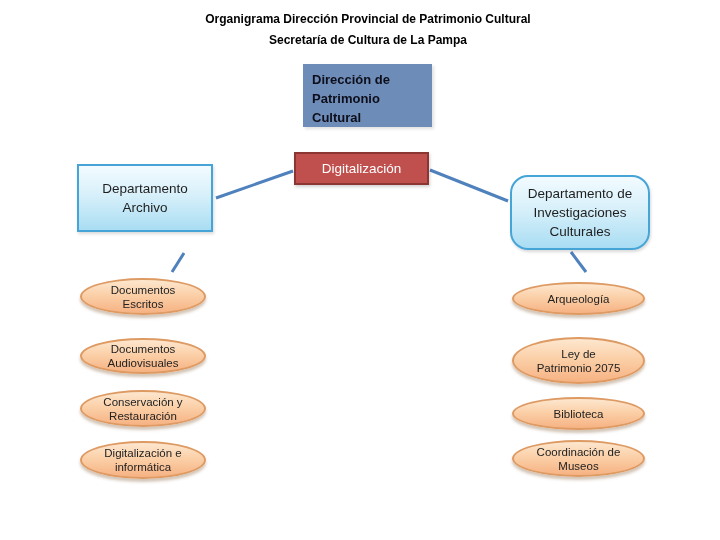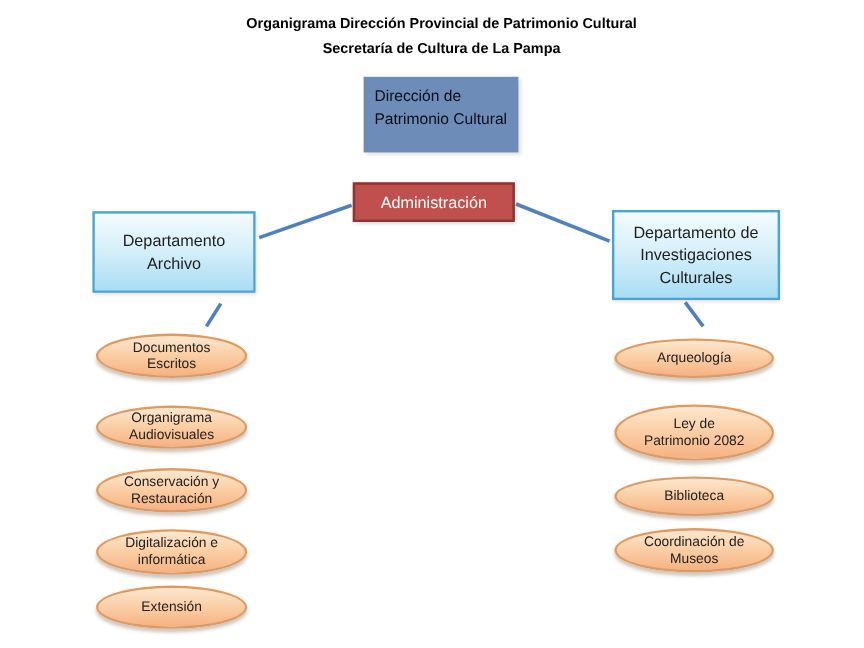--- a/index.html
+++ b/index.html
@@ -20,21 +20,21 @@
     padding-left: 16px;
     font-weight: bold;
     font-size: 12px;
     line-height: 21px;
     color: #000000;
   }
   .node { position: absolute; }
   .direccion-box {
     background: var(--direccion-fill, #6d8cb8);
     color: #0e0e1a;
-    font-weight: normal;
+    font-weight: bold;
     font-size: 13px;
     line-height: 19px;
     text-align: left;
     padding: 6px 6px 0 9px;
     box-shadow: 2px 2px 3px rgba(0,0,0,0.12);
   }
   .admin-box {
     background: var(--admin-fill, #c0504d);
     border: 2px solid var(--admin-border, #8c3634);
     color: var(--admin-text, #ffffff);
@@ -95,30 +95,29 @@
 
   <svg class="connectors" width="720" height="540" viewBox="0 0 720 540">
     <line x1="293" y1="171" x2="216" y2="198"></line>
     <line x1="430" y1="170" x2="508" y2="201"></line>
     <line x1="184" y1="253" x2="172" y2="272"></line>
     <line x1="571" y1="252" x2="586" y2="272"></line>
   </svg>
 
   <div class="node direccion-box" style="left:303px; top:64px; width:129px; height:63px;">Dirección de Patrimonio Cultural</div>
 
-  <div class="node admin-box" style="left:294px; top:152px; width:135px; height:33px;">Administración</div>
+  <div class="node admin-box" style="left:294px; top:152px; width:135px; height:33px;">Digitalización</div>
 
-  <div class="node dept-box" style="left:77px; top:176px; width:136px; height:68px;">Departamento Archivo</div>
+  <div class="node dept-box" style="left:77px; top:164px; width:136px; height:68px;">Departamento Archivo</div>
 
-  <div class="node dept-box" style="left:510px; top:175px; width:140px; height:75px;">Departamento de Investigaciones Culturales</div>
+  <div class="node dept-box" style="left:510px; top:175px; width:140px; height:75px;border-radius:18px;">Departamento de Investigaciones Culturales</div>
 
   <div class="node ellipse col-left" style="left:80px; top:278px; width:126px; height:37px;">Documentos Escritos</div>
-  <div class="node ellipse col-left" style="left:80px; top:338px; width:126px; height:36px;">Organigrama Audiovisuales</div>
+  <div class="node ellipse col-left" style="left:80px; top:338px; width:126px; height:36px;">Documentos Audiovisuales</div>
   <div class="node ellipse col-left" style="left:80px; top:390px; width:126px; height:37px;">Conservación y Restauración</div>
   <div class="node ellipse col-left" style="left:80px; top:441px; width:126px; height:38px;">Digitalización e informática</div>
-  <div class="node ellipse col-left" style="left:80px; top:488px; width:126px; height:36px;">Extensión</div>
 
   <div class="node ellipse col-right" style="left:512px; top:282px; width:133px; height:33px;">Arqueología</div>
-  <div class="node ellipse col-right" style="left:512px; top:337px; width:133px; height:47px;">Ley de Patrimonio 2082</div>
+  <div class="node ellipse col-right" style="left:512px; top:337px; width:133px; height:47px;">Ley de Patrimonio 2075</div>
   <div class="node ellipse col-right" style="left:512px; top:440px; width:133px; height:37px;">Coordinación de Museos</div>
   <div class="node ellipse col-right" style="left:512px; top:397px; width:133px; height:33px;">Biblioteca</div>
 
 </div>
 
 </body></html>

